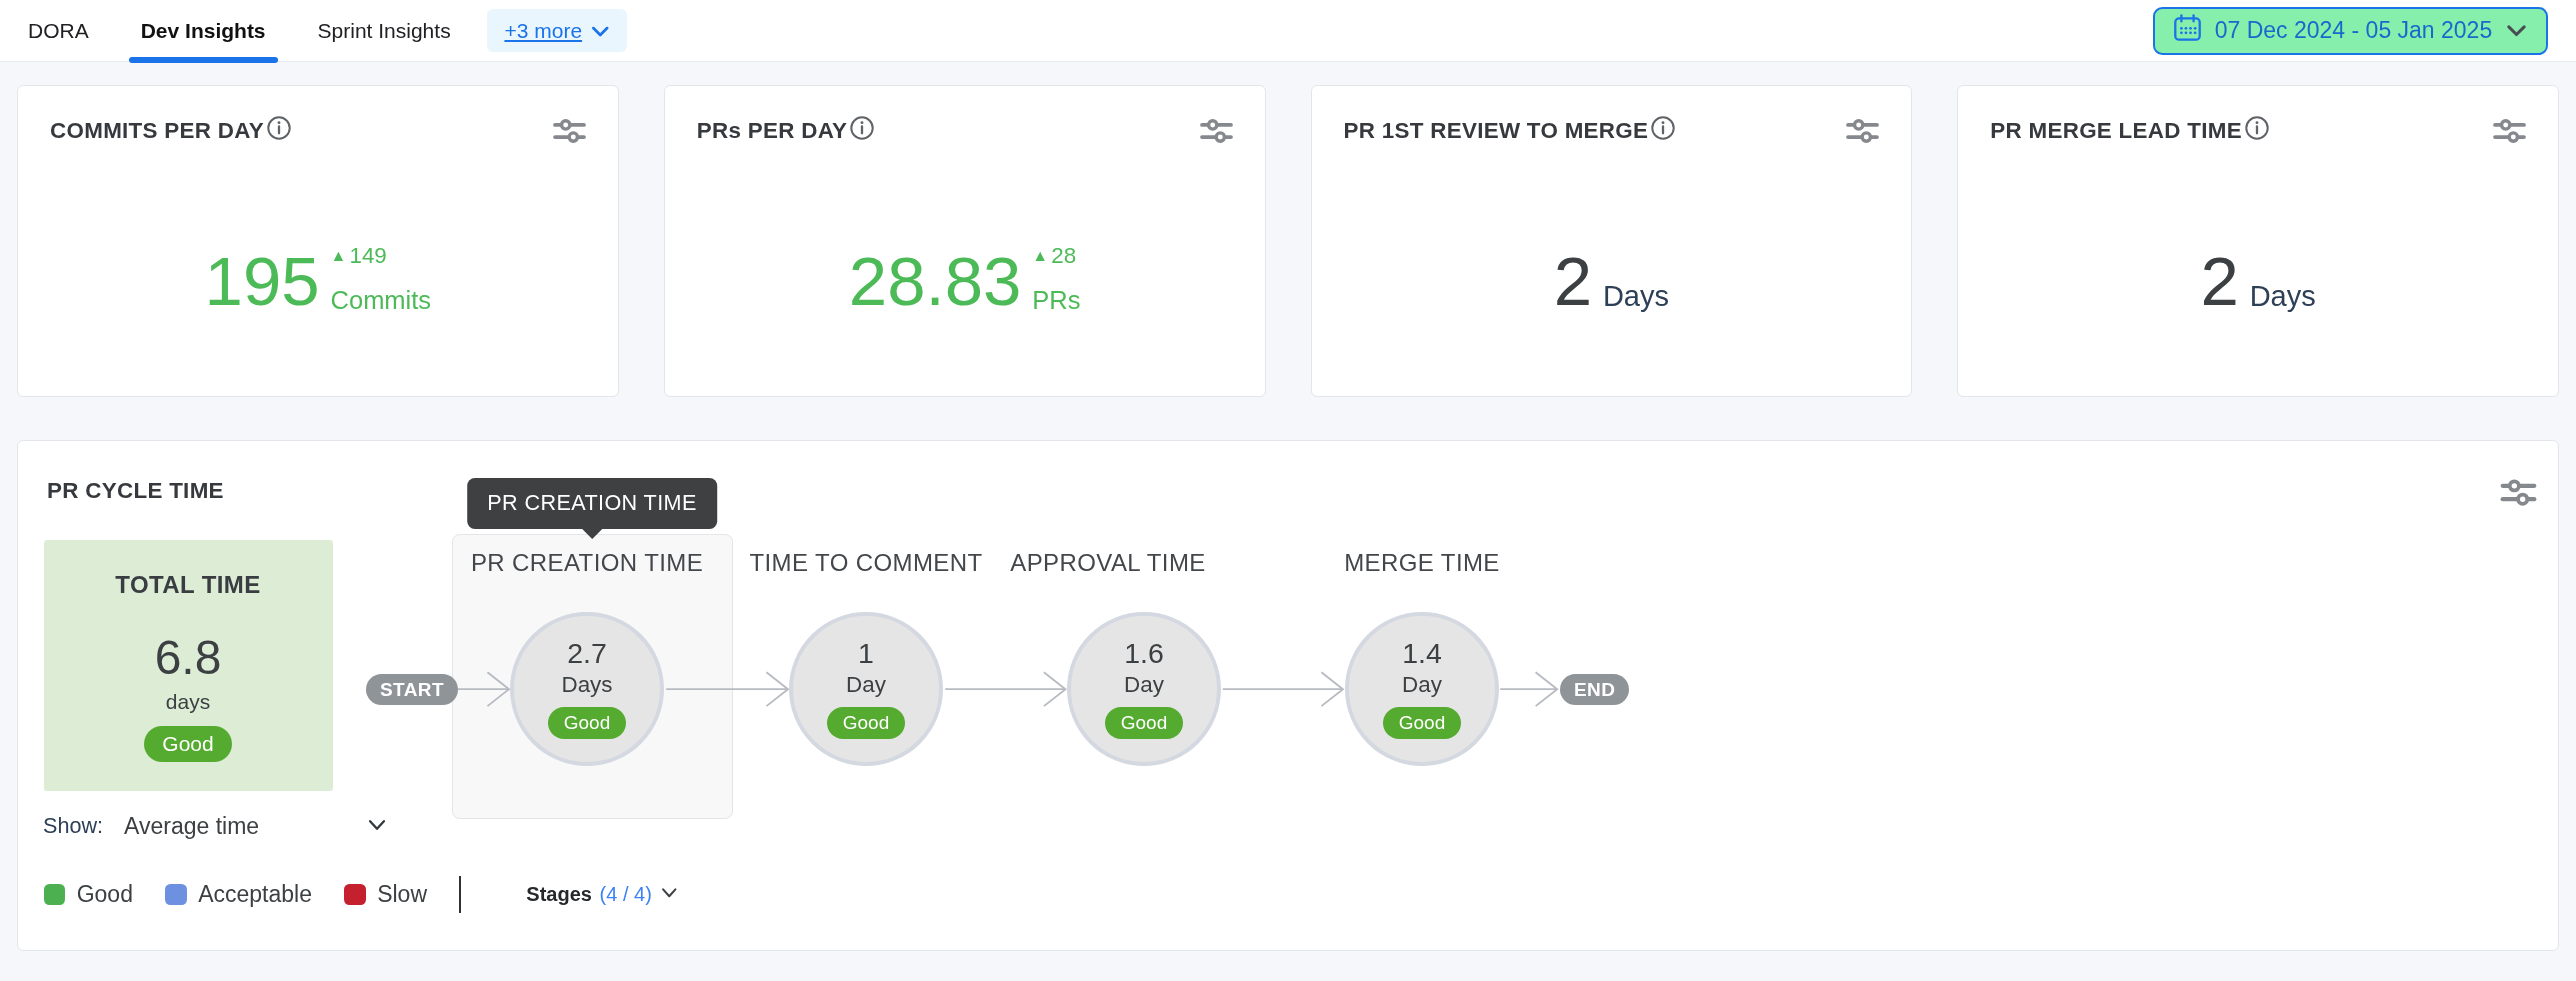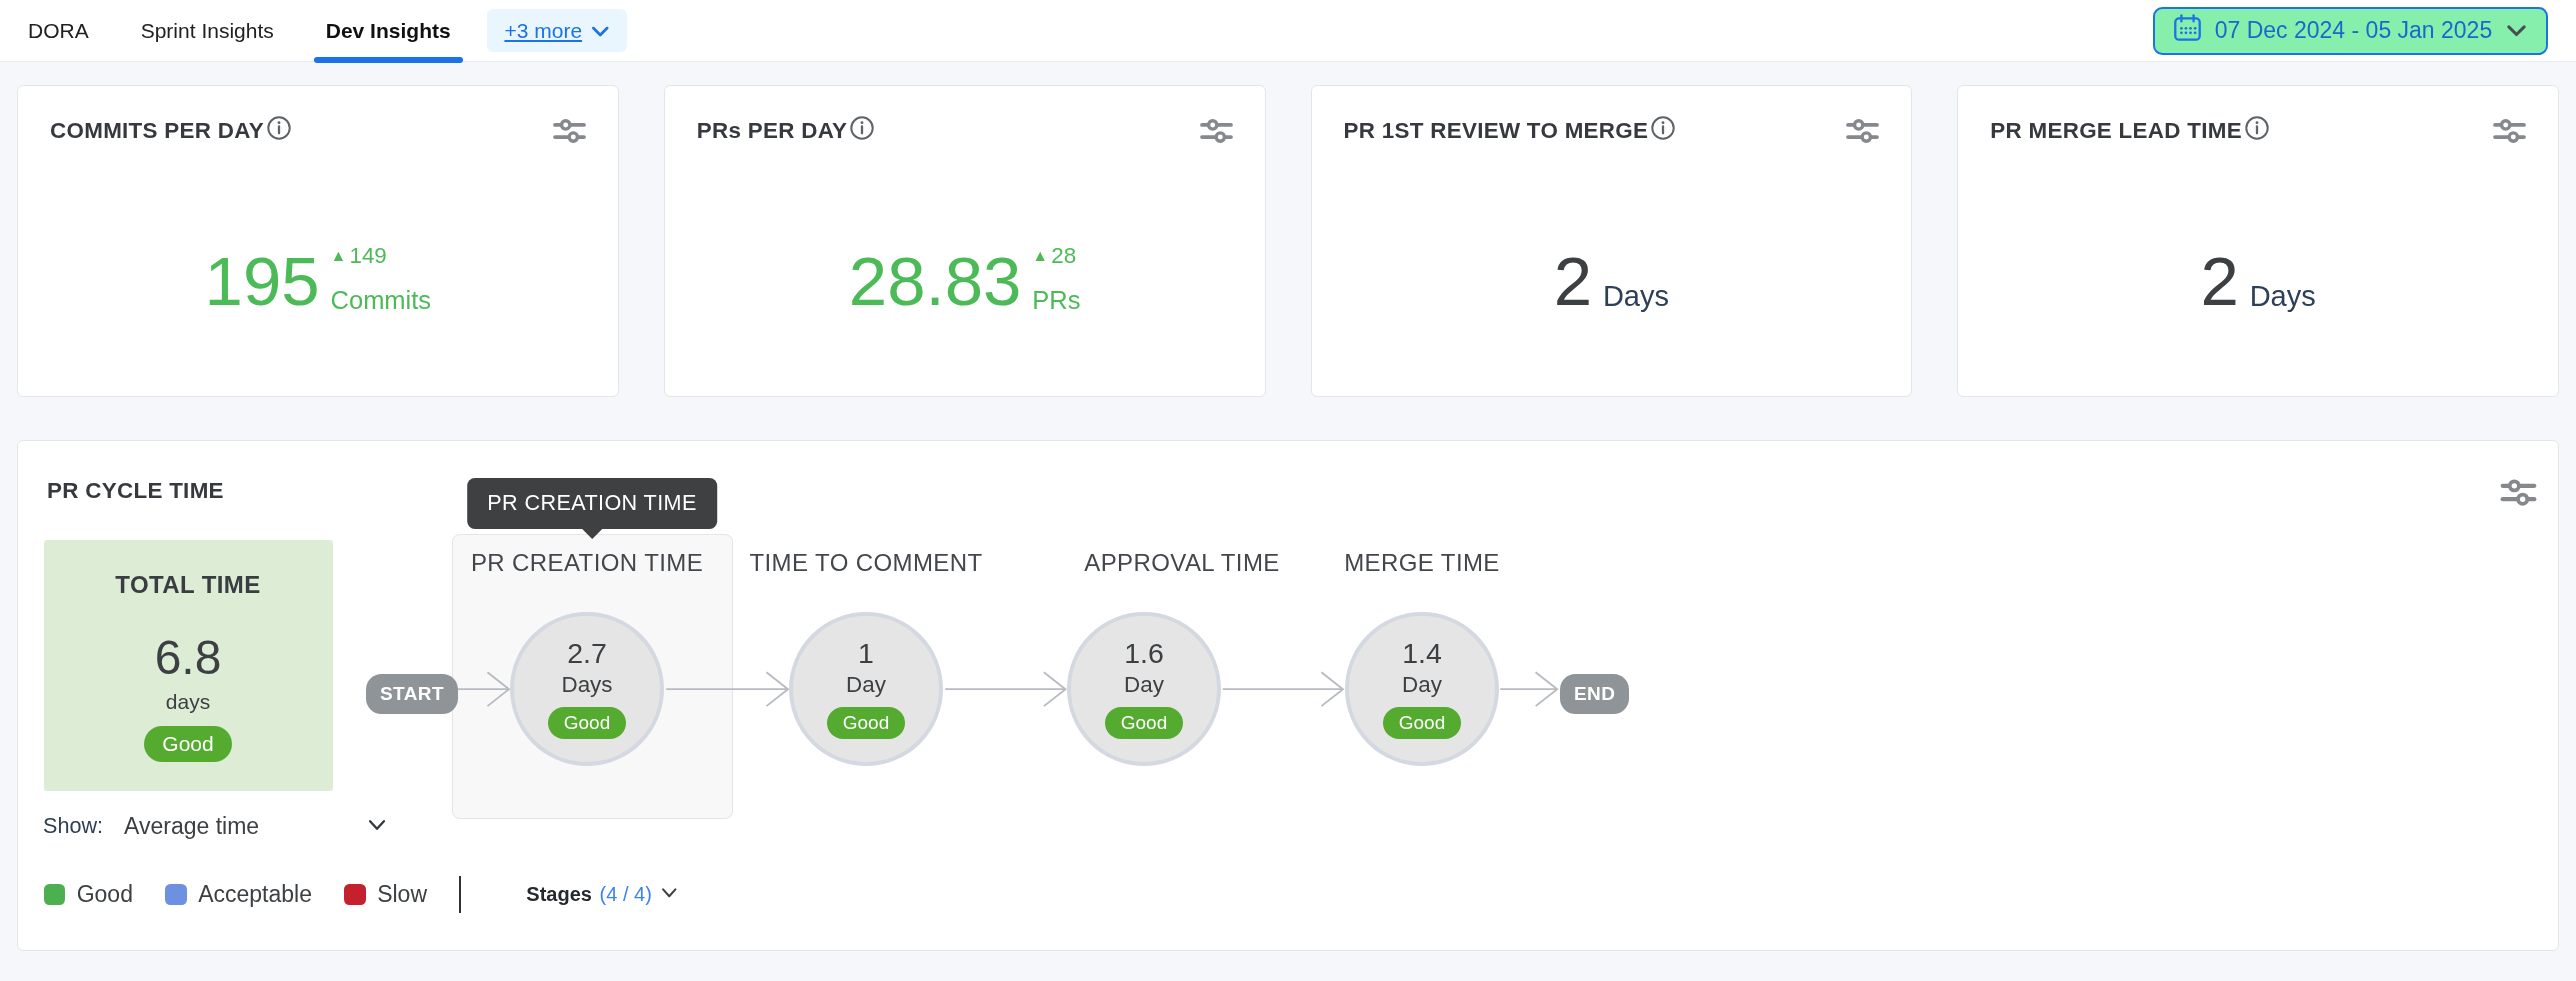--- a/index.html
+++ b/index.html
@@ -133,21 +133,21 @@
   .stage-box{
     position:absolute;left:434px;top:93px;width:281px;height:285px;
     background:#f8f8f9;border:1.5px solid #e4e5e8;border-radius:7.7px;
   }
   .stage-title{
     position:absolute;top:108px;transform:translateX(-50%);
     font-size:24px;font-weight:500;color:#43474b;letter-spacing:0.4px;white-space:nowrap;z-index:3;
   }
   .flow-svg{position:absolute;left:0;top:0;width:2542px;height:511px;pointer-events:none;z-index:2;}
   .pill{
-    position:absolute;top:233px;height:40px;border-radius:15.4px;
+    position:absolute;top:233px;height:31px;border-radius:15.4px;
     background:var(--pill-gray);color:#fff;display:flex;align-items:center;
     padding:0 14px;font-size:19px;font-weight:700;letter-spacing:0.4px;z-index:3;
   }
   .pill.start{left:348px;}
   .pill.end{left:1542px;}
   .circle{
     position:absolute;top:171px;width:154px;height:154px;border-radius:50%;
     background:#e5e5e5;border:4.6px solid #d4d8e0;z-index:4;
     display:flex;flex-direction:column;align-items:center;justify-content:center;
     cursor:pointer;
@@ -175,25 +175,25 @@
   .icon-btn{background:none;border:none;cursor:pointer;padding:0;line-height:0;}
 </style>
 </head>
 <body>
 
 <header class="topbar">
   <nav class="tabs">
     <div class="tab">
       <span>DORA</span>
     </div>
+    <div class="tab active">
+      <span>Dev Insights</span>
+    </div>
     <div class="tab">
       <span>Sprint Insights</span>
-    </div>
-    <div class="tab active">
-      <span>Dev Insights</span>
     </div>
     <div class="more-pill">
       <span>+3 more</span>
       <span>
         <svg width="18.5" height="12.3" viewBox="0 0 24 16">
             <polyline points="3,4 12,13 21,4" fill="none" stroke="#1a73e8" stroke-width="3.5" stroke-linecap="round" stroke-linejoin="round"></polyline>
           </svg>
       </span>
     </div>
   </nav>
@@ -396,21 +396,21 @@
 
   <div class="tooltip">
     <span>PR CREATION TIME</span>
     <i class="caret"></i>
   </div>
 
   <div class="stage-box"></div>
 
   <div class="stage-title" style="left:569px">PR CREATION TIME</div>
   <div class="stage-title" style="left:848px">TIME TO COMMENT</div>
-  <div class="stage-title" style="left:1164px">APPROVAL TIME</div>
+  <div class="stage-title" style="left:1090px">APPROVAL TIME</div>
   <div class="stage-title" style="left:1404px">MERGE TIME</div>
 
   <svg class="flow-svg" viewBox="0 0 3296 663" width="2542" height="511">
     <g stroke="#b7bbc1" stroke-width="2.4" fill="none">
       <line x1="556" y1="322" x2="636" y2="322"></line>
       <polyline points="608,300 636,322 608,344"></polyline>
       <line x1="840" y1="322" x2="998" y2="322"></line>
       <polyline points="970,300 998,322 970,344"></polyline>
       <line x1="1202" y1="322" x2="1358" y2="322"></line>
       <polyline points="1330,300 1358,322 1330,344"></polyline>

